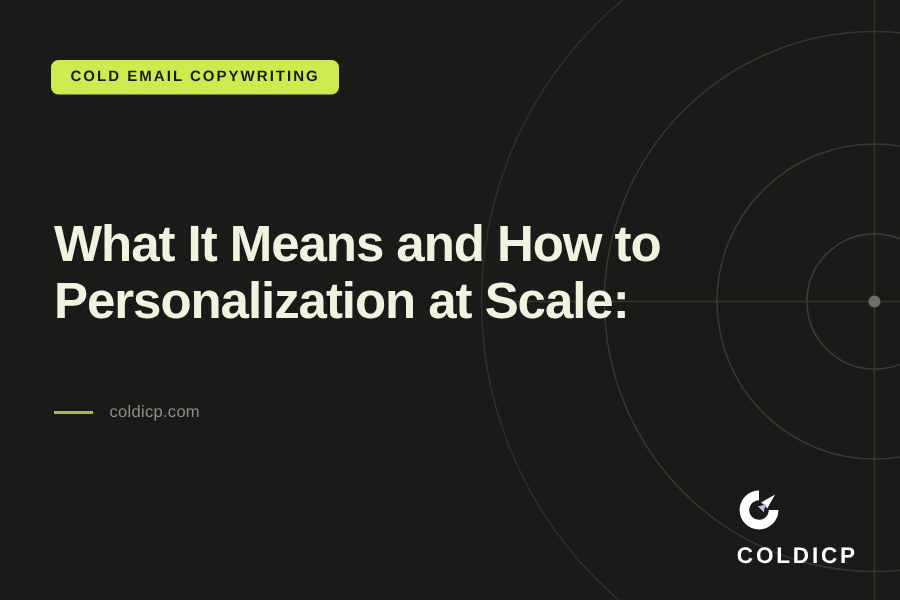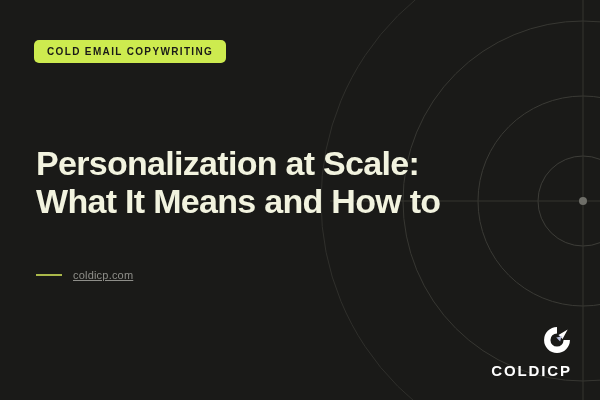--- a/index.html
+++ b/index.html
@@ -64,30 +64,29 @@
   }
   #urlrow .dash {
     display:block;
     width:26px; height:2px;
     background:#aab84a;
   }
   #urlrow .url {
     color:#8e8e89;
     font-size:11px;
     letter-spacing:0.2px;
-    text-decoration:underline;
   }
 
   
   #brand {
     position:absolute;
     right:28px; bottom:22px;
     display:flex;
     flex-direction:column;
-    align-items:flex-end;
+    align-items:flex-start;
     gap:8px;
   }
   #brand .mark { display:block; width:30px; height:30px; }
   #brand .wordmark {
     color:#ffffff;
     font-size:15px;
     font-weight:bold;
     letter-spacing:1.9px;
     line-height:1;
     white-space:nowrap;
@@ -110,22 +109,22 @@
       <line x1="330" y1="201" x2="600" y2="201" stroke="#34342f" stroke-width="1"></line>
     </g>
     <circle cx="583" cy="201" r="4" fill="#6e6e68"></circle>
   </svg>
 
   <div id="badge">
     <span>COLD EMAIL COPYWRITING</span>
   </div>
 
   <h1 id="headline">
+    <span class="ln">What It Means and How to</span>
     <span class="ln">Personalization at Scale:</span>
-    <span class="ln">What It Means and How to</span>
   </h1>
 
   <div id="urlrow">
     <span class="dash"></span>
     <span class="url">coldicp.com</span>
   </div>
 
   <div id="brand">
     <svg class="mark" viewBox="0 0 32 32" xmlns="http://www.w3.org/2000/svg">
 

